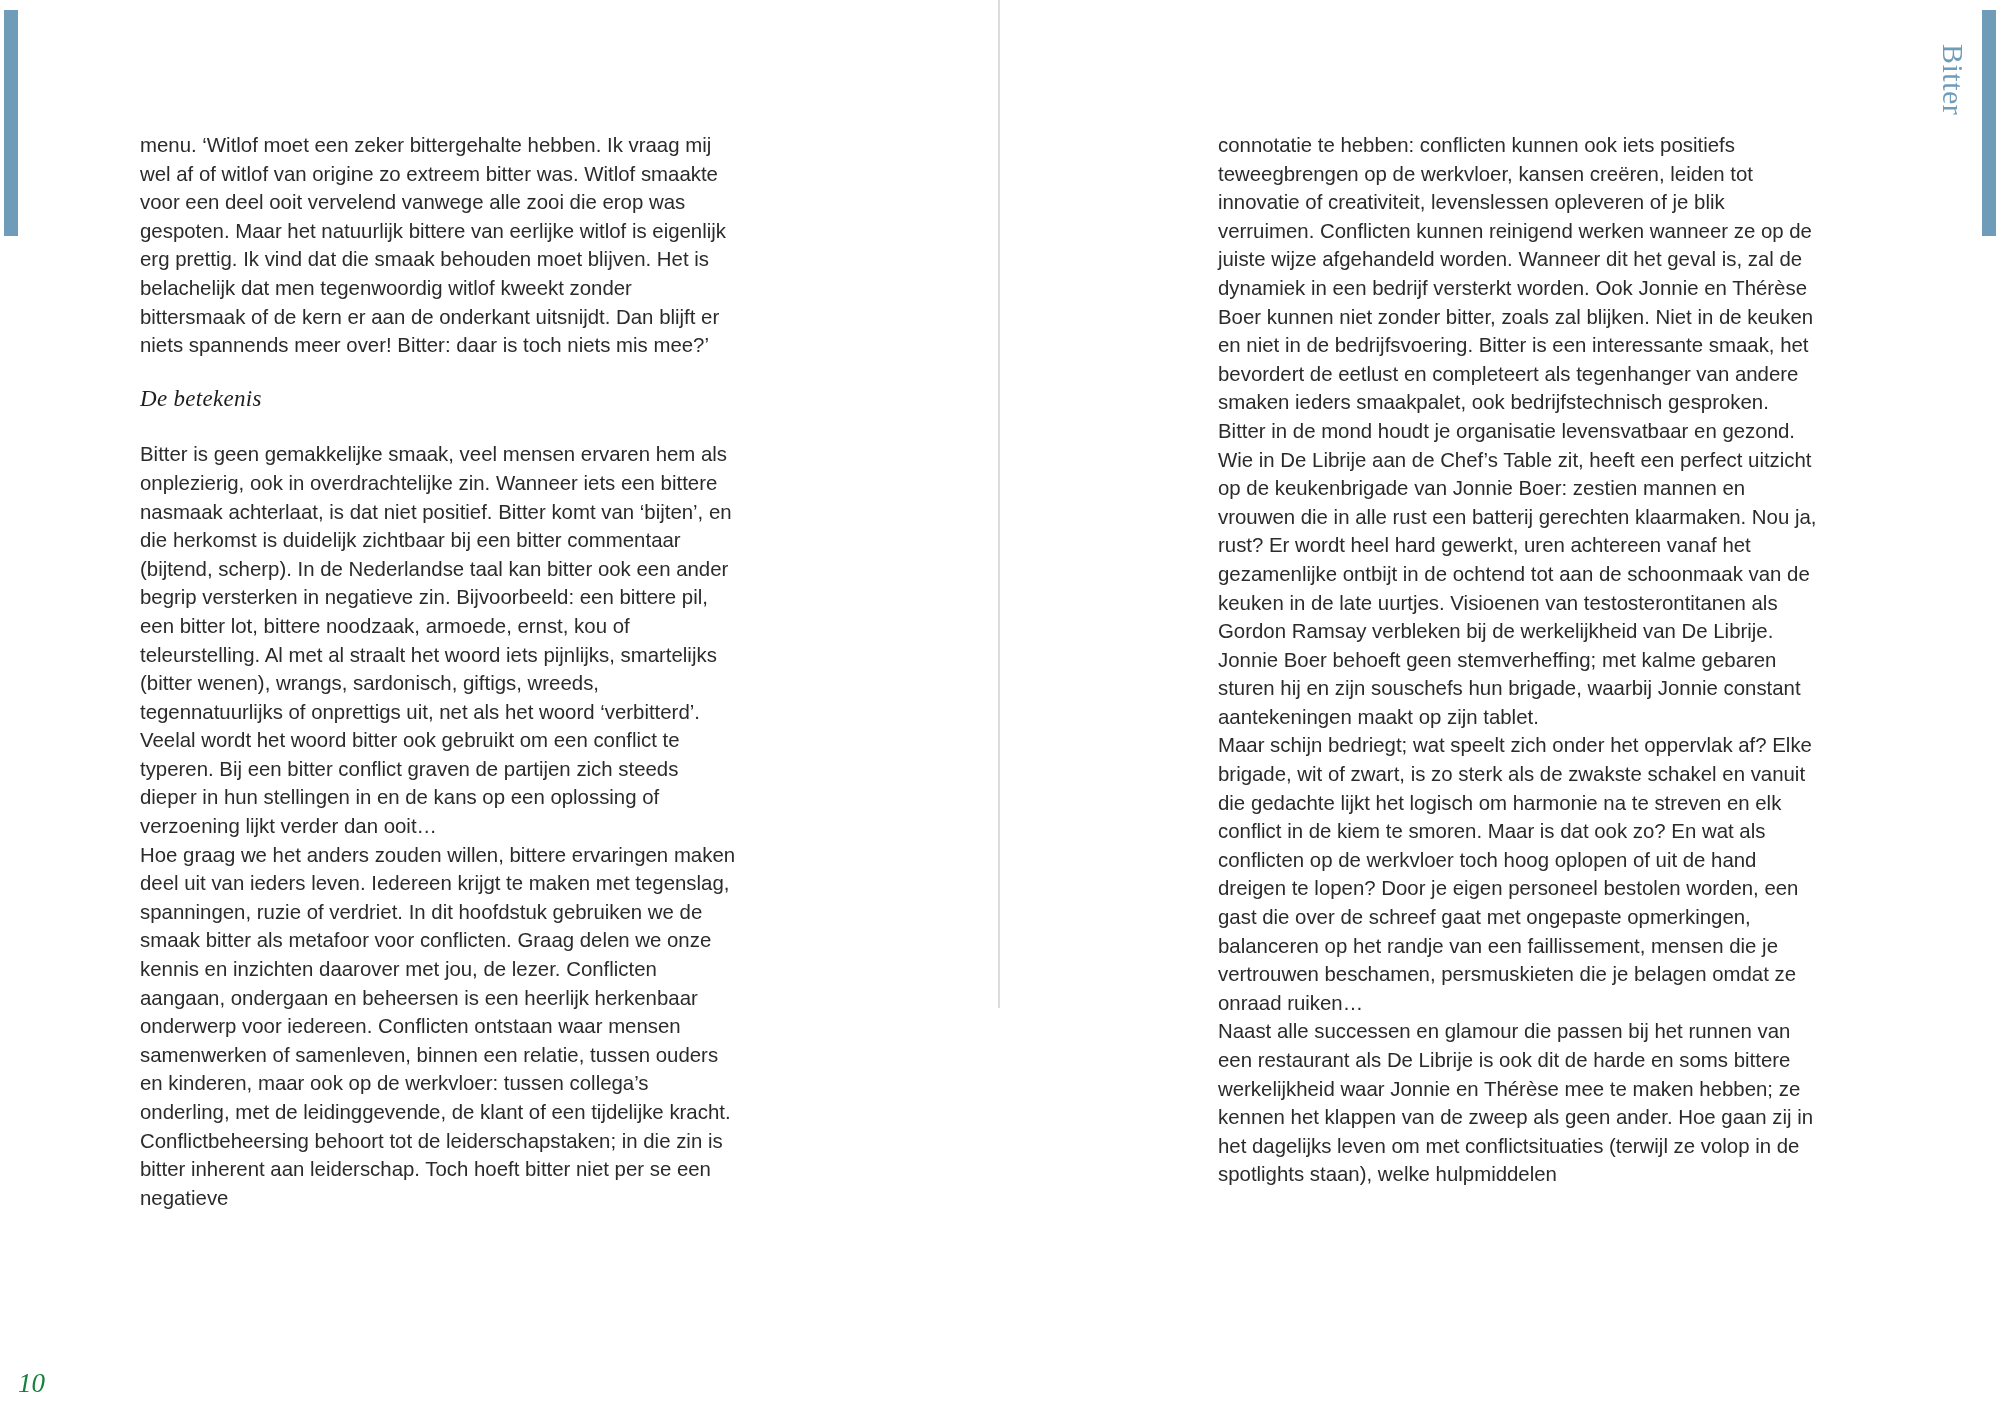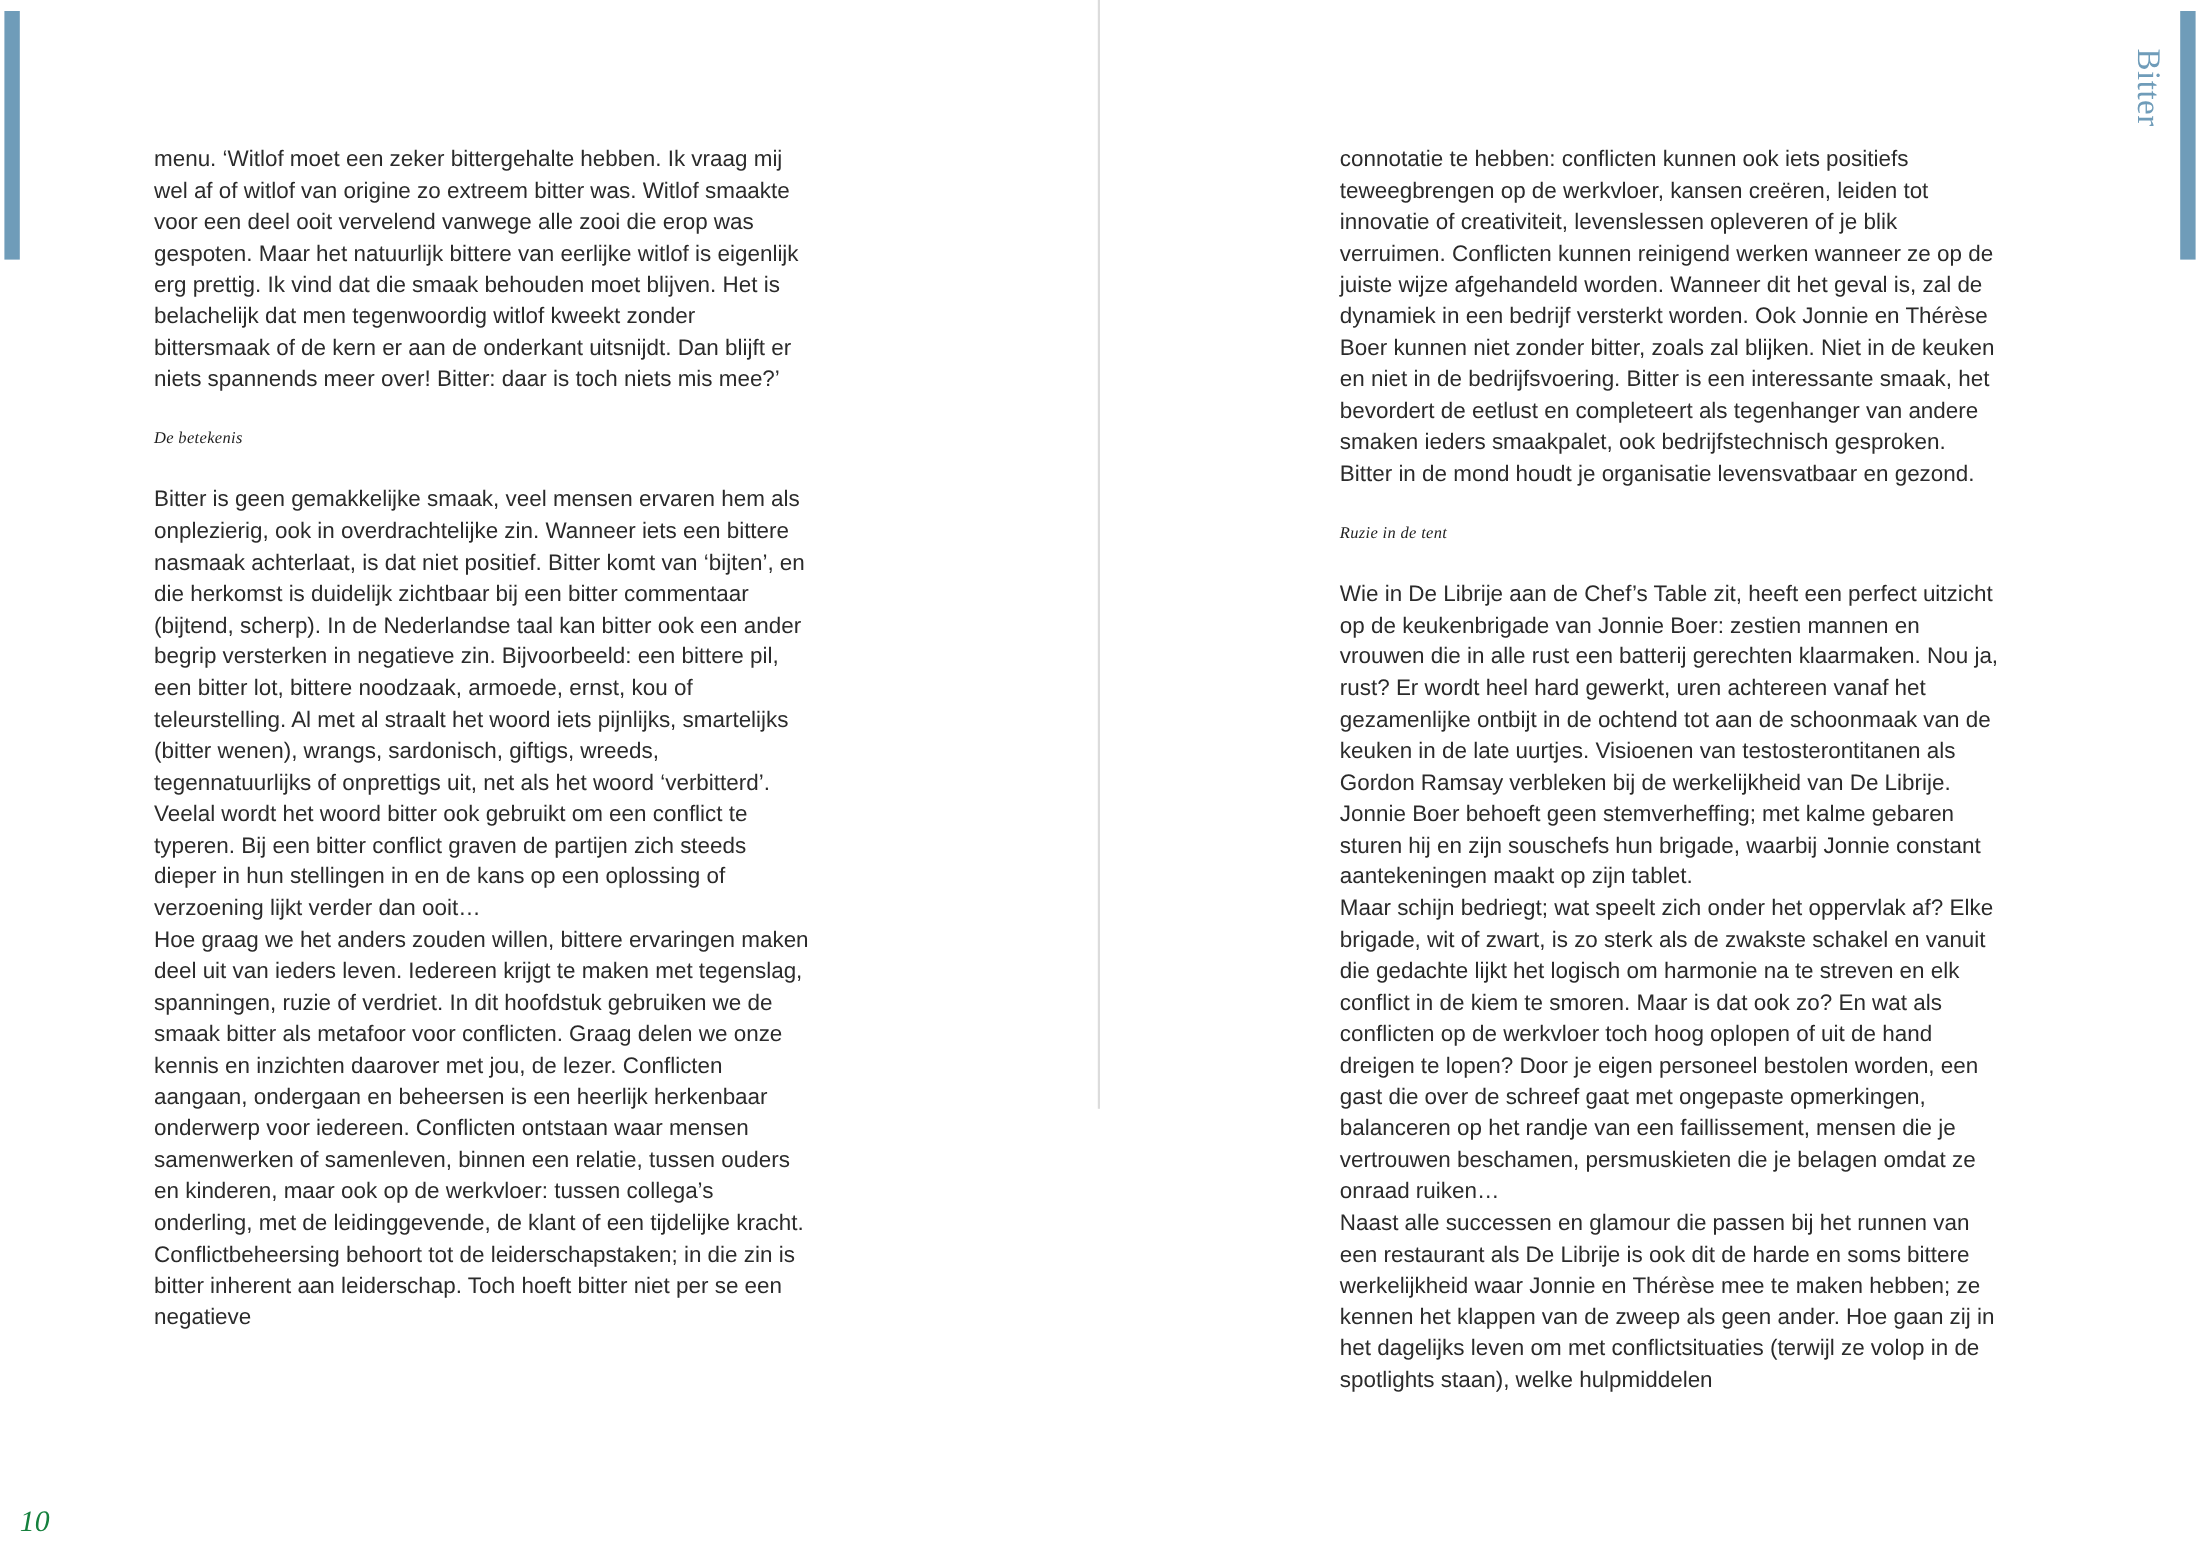--- a/index.html
+++ b/index.html
@@ -81,21 +81,21 @@
     text-indent: 0;
   }
 
   
   .column p + p { margin-top: 0; }
 
   
   .subhead {
     font-family: "Liberation Serif", serif;
     font-style: italic;
-    font-size: 15px;
+    font-size: 23px;
     line-height: 28.6px;
     color: #1e1e1e;
     margin: 25px 0 27px 0 !important;
     letter-spacing: 0.3px;
   }
 
   
   .folio {
     position: absolute;
     bottom: 36px;
@@ -133,21 +133,20 @@
     </div>
 
     <div class="folio left">10</div>
   </div>
 
   <div class="page right">
     <div class="column">
 
       <p>connotatie te hebben: conflicten kunnen ook iets positiefs teweegbrengen op de werkvloer, kansen creëren, leiden tot innovatie of creativiteit, levenslessen opleveren of je blik verruimen. Conflicten kunnen reinigend werken wanneer ze op de juiste wijze afgehandeld worden. Wanneer dit het geval is, zal de dynamiek in een bedrijf versterkt worden. Ook Jonnie en Thérèse Boer kunnen niet zonder bitter, zoals zal blijken. Niet in de keuken en niet in de bedrijfsvoering. Bitter is een interessante smaak, het bevordert de eetlust en completeert als tegenhanger van andere smaken ieders smaakpalet, ook bedrijfstechnisch gesproken. Bitter in de mond houdt je organisatie levensvatbaar en gezond.</p>
 
-      <p class="subhead">Ruzie in de tent</p>
 
       <p>Wie in De Librije aan de Chef’s Table zit, heeft een perfect uitzicht op de keukenbrigade van Jonnie Boer: zestien mannen en vrouwen die in alle rust een batterij gerechten klaarmaken. Nou ja, rust? Er wordt heel hard gewerkt, uren achtereen vanaf het gezamenlijke ontbijt in de ochtend tot aan de schoonmaak van de keuken in de late uurtjes. Visioenen van testosterontitanen als Gordon Ramsay verbleken bij de werkelijkheid van De Librije. Jonnie Boer behoeft geen stemverheffing; met kalme gebaren sturen hij en zijn souschefs hun brigade, waarbij Jonnie constant aantekeningen maakt op zijn tablet.</p>
 
       <p>Maar schijn bedriegt; wat speelt zich onder het oppervlak af? Elke brigade, wit of zwart, is zo sterk als de zwakste schakel en vanuit die gedachte lijkt het logisch om harmonie na te streven en elk conflict in de kiem te smoren. Maar is dat ook zo? En wat als conflicten op de werkvloer toch hoog oplopen of uit de hand dreigen te lopen? Door je eigen personeel bestolen worden, een gast die over de schreef gaat met ongepaste opmerkingen, balanceren op het randje van een faillissement, mensen die je vertrouwen beschamen, persmuskieten die je belagen omdat ze onraad ruiken…</p>
 
       <p>Naast alle successen en glamour die passen bij het runnen van een restaurant als De Librije is ook dit de harde en soms bittere werkelijkheid waar Jonnie en Thérèse mee te maken hebben; ze kennen het klappen van de zweep als geen ander. Hoe gaan zij in het dagelijks leven om met conflictsituaties (terwijl ze volop in de spotlights staan), welke hulpmiddelen</p>
 
     </div>
 
     <div class="folio right">7</div>

